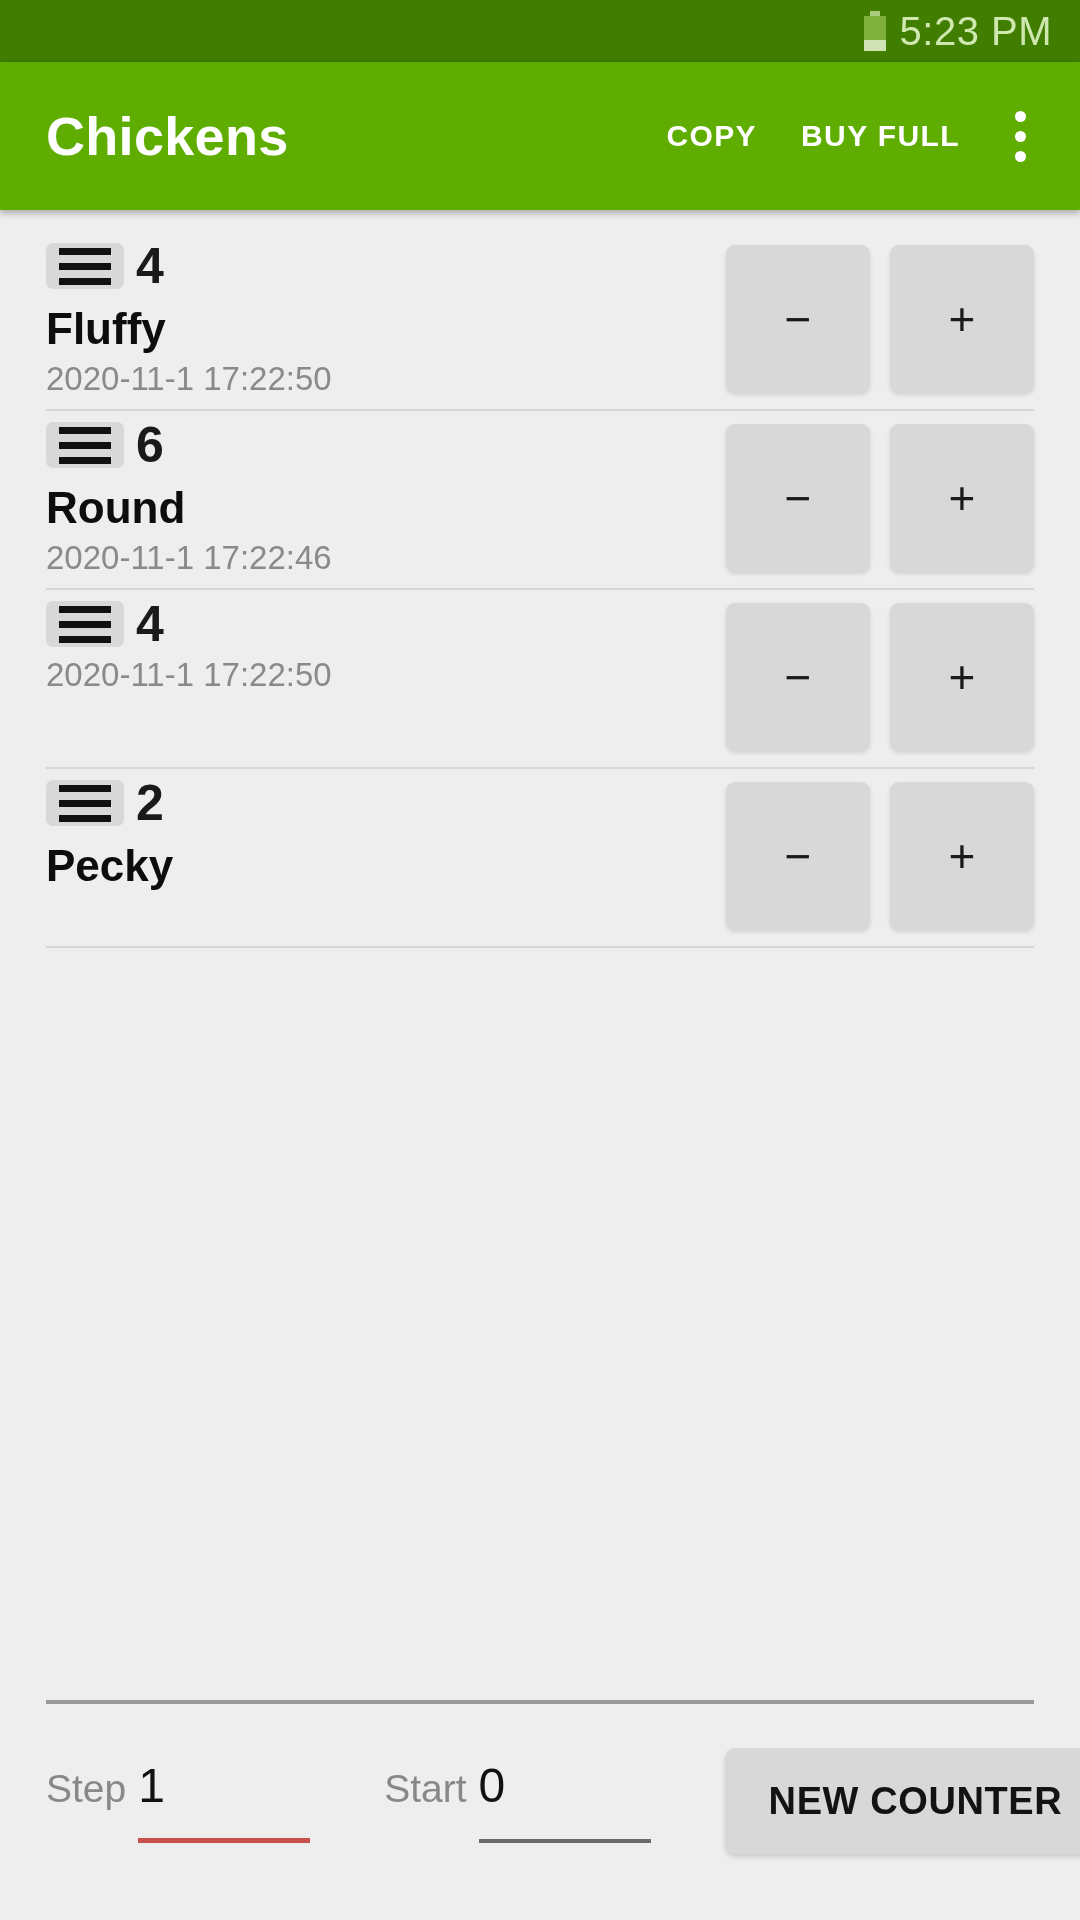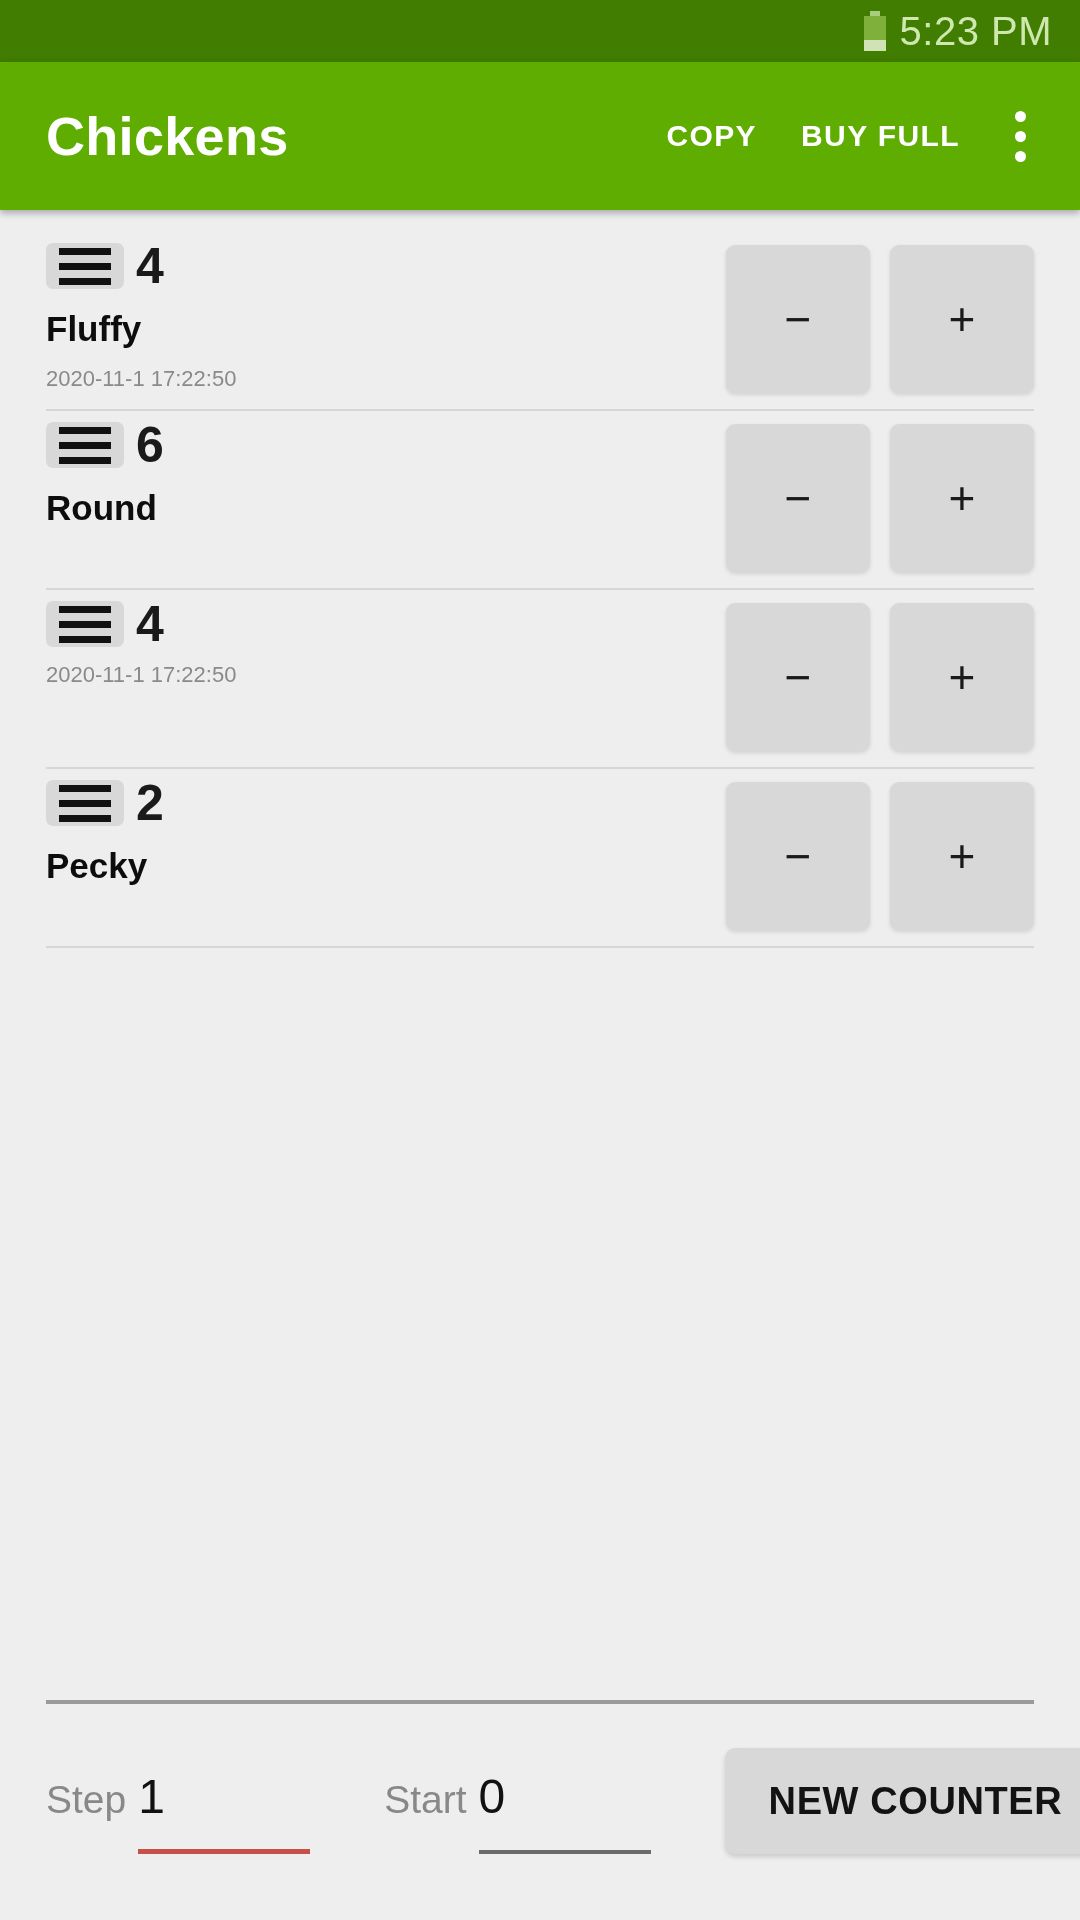--- a/index.html
+++ b/index.html
@@ -131,28 +131,28 @@
     width:52px; height:7px;
     background:#111111;
   }
   .count-value {
     font-size:50px;
     font-weight:bold;
     color:#1a1a1a;
     line-height:50px;
   }
   .counter-name {
-    font-size:35px;
+    font-size:44px;
     font-weight:bold;
     color:#0d0d0d;
     line-height:54px;
     margin-top:8px;
   }
   .counter-time {
-    font-size:22px;
+    font-size:33px;
     color:#8a8a8a;
     line-height:42px;
     margin-top:2px;
   }
 
   .row-buttons {
     position:absolute;
     right:0; top:13px;
     display:flex;
     gap:20px;
@@ -174,21 +174,21 @@
     flex:0 0 auto;
     padding:0 46px 66px 46px;
   }
   .bottom-divider {
     height:4px;
     background:#9a9a9a;
     margin-bottom:44px;
   }
   .bottom-row {
     display:flex;
-    align-items:flex-end;
+    align-items:center;
   }
   .field-group {
     display:flex;
     align-items:baseline;
     margin-right:74px;
   }
   .field-label {
     font-size:39px;
     color:#888888;
     line-height:48px;
@@ -279,20 +279,21 @@
           <div class="row-left">
             <div class="count-line">
               <span class="drag-handle">
                 <i></i>
                 <i></i>
                 <i></i>
               </span>
               <span class="count-value">6</span>
             </div>
             <div class="counter-name">Round</div>
+            <div class="counter-time">2020-11-1 17:22:46</div>
           </div>
           <div class="row-buttons">
             <div class="step-btn">−</div>
             <div class="step-btn">+</div>
           </div>
         </div>
       </div>
       <div class="row">
         <div class="row-inner">
           <div class="row-left">

